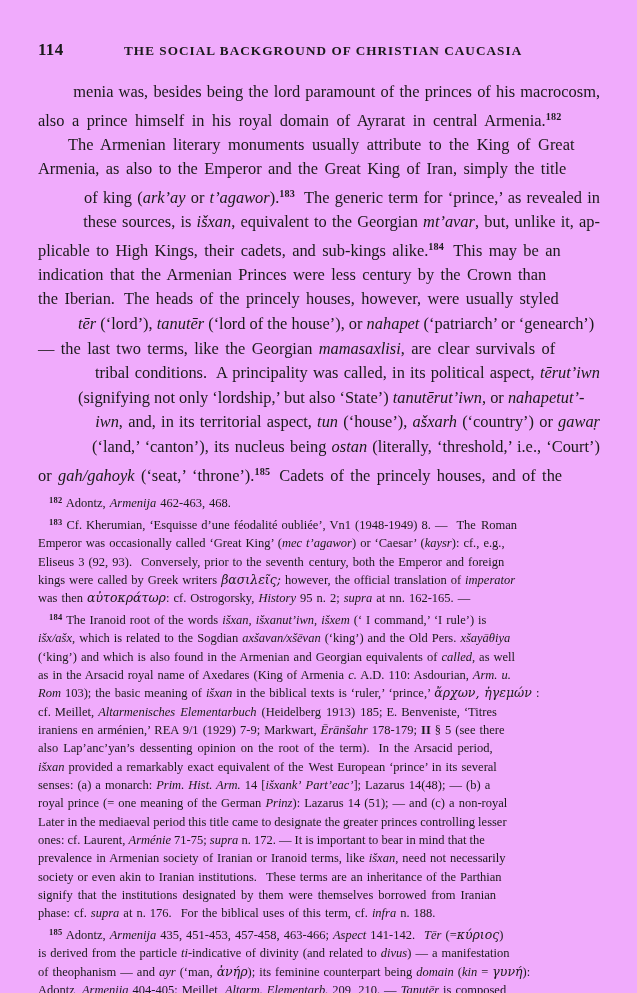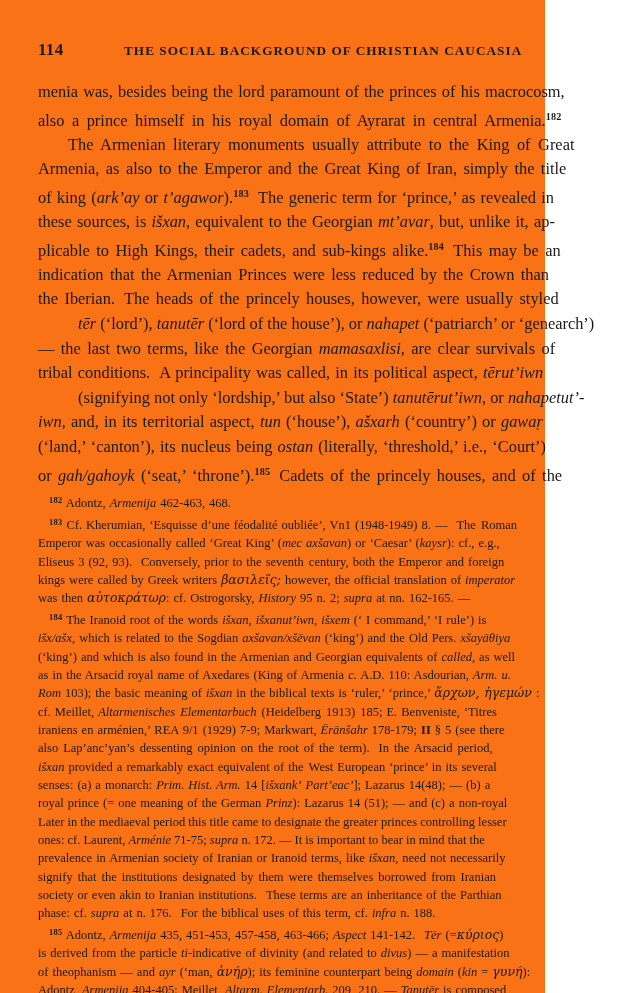--- a/index.html
+++ b/index.html
@@ -13,23 +13,23 @@
     height: 993px;
     position: relative;
     font-family: "Liberation Serif", "DejaVu Serif", serif;
     color: #1a1a1a;
     overflow: hidden;
     -webkit-font-smoothing: none;
   }
   .page {
     position: absolute;
     left: 0; top: 0;
-    width: 545px;
+    width: 637px;
     height: 993px;
-    background: #f97316;
+    background: #f0abfc;
   }
   
   .runhead {
     position: absolute;
     left: 38px;
     top: 40px;
     width: 565px;
     height: 22px;
     display: flex;
     align-items: baseline;
@@ -57,21 +57,21 @@
   }
   .bline {
     font-size: 16.4px;
     line-height: 24.6px;
     white-space: nowrap;
     letter-spacing: 0px;
     font-weight: 400;
   }
   
   .ws0 { word-spacing: 0px; margin-left: 40px; }
-  .ws1 { word-spacing: 1.1px; }
+  .ws1 { word-spacing: 1.1px; text-align: right; }
   .ws2 { word-spacing: 2.3px; }
   .ws3 { word-spacing: 3.4px; }
 
   i, em { font-style: italic; }
   sup {
     font-size: 0.62em;
     vertical-align: 0.55em;
     font-weight: 700;
     letter-spacing: 0.2px;
   }
@@ -122,21 +122,21 @@
     <div class="bline ws3">&nbsp;&nbsp;&nbsp;&nbsp;The Armenian literary monuments usually attribute to the King of Great</div>
 
     <div class="bline ws2">Armenia, as also to the Emperor and the Great King of Iran, simply the title</div>
 
     <div class="bline ws1">of king (<i>arkʼay</i> or <i>tʼagawor</i>).<sup>183</sup><span class="gap2"></span>The generic term for ‘prince,’ as revealed in</div>
 
     <div class="bline ws1">these sources, is <i>išxan</i>, equivalent to the Georgian <i>mtʼavar</i>, but, unlike it, ap-</div>
 
     <div class="bline ws2">plicable to High Kings, their cadets, and sub-kings alike.<sup>184</sup><span class="gap2"></span>This may be an</div>
 
-    <div class="bline ws2">indication that the Armenian Princes were less reduced by the Crown than</div>
+    <div class="bline ws2">indication that the Armenian Princes were less century by the Crown than</div>
 
     <div class="bline ws2">the Iberian.<span class="gap2"></span>The heads of the princely houses, however, were usually styled</div>
 
     <div class="bline ws0"><i>tēr</i> (‘lord’), <i>tanutēr</i> (‘lord of the house’), or <i>nahapet</i> (‘patriarch’ or ‘genearch’)</div>
 
     <div class="bline ws2">— the last two terms, like the Georgian <i>mamasaxlisi</i>, are clear survivals of</div>
 
     <div class="bline ws1">tribal conditions.<span class="gap2"></span>A principality was called, in its political aspect, <i>tērutʼiwn</i></div>
 
     <div class="bline ws0">(signifying not only ‘lordship,’ but also ‘State’) <i>tanutērutʼiwn</i>, or <i>nahapetutʼ-</i></div>
@@ -147,41 +147,41 @@
 
     <div class="bline ws2">or <i>gah/gahoyk</i> (‘seat,’ ‘throne’).<sup>185</sup><span class="gap2"></span>Cadets of the princely houses, and of the</div>
 
   </div>
 
   <div class="notes">
 
     <div class="nline first nws1"><sup>182</sup> Adontz, <i>Armenija</i> 462-463, 468.</div>
 
     <div class="nline first nws1"><sup>183</sup> Cf. Kherumian, ‘Esquisse d’une féodalité oubliée’, Vn1 (1948-1949) 8. —<span class="gap2"></span>The<span class="gap"></span>Roman</div>
-    <div class="nline nws1">Emperor was occasionally called ‘Great King’ (<i>mec axšavan</i>) or ‘Caesar’ (<i>kaysr</i>): cf., e.g.,</div>
+    <div class="nline nws1">Emperor was occasionally called ‘Great King’ (<i>mec tʼagawor</i>) or ‘Caesar’ (<i>kaysr</i>): cf., e.g.,</div>
     <div class="nline nws1">Eliseus 3 (92, 93).<span class="gap2"></span>Conversely, prior to the seventh<span class="gap"></span>century, both the Emperor and foreign</div>
     <div class="nline nws1">kings were called by Greek writers <i class="grk">βασιλεῖς;</i> however, the official translation of <i>imperator</i></div>
     <div class="nline nws1">was then <i class="grk">αὐτοκράτωρ</i>: cf. Ostrogorsky, <i>History</i> 95 n. 2; <i>supra</i> at nn. 162-165. —</div>
 
     <div class="nline first nws1"><sup>184</sup> The Iranoid root of the words <i>išxan, išxanutʼiwn, išxem</i> (‘ I command,’ ‘I rule’) is</div>
     <div class="nline nws1"><i>išx/ašx</i>, which is related to the Sogdian <i>axšavan/xšēvan</i> (‘king’) and the Old Pers. <i>xšayāθiya</i></div>
     <div class="nline nws1">(‘king’) and which is also found in the Armenian and Georgian equivalents of <i>called</i>, as well</div>
     <div class="nline nws1">as in the Arsacid royal name of Axedares (King of Armenia <i>c.</i> A.D. 110: Asdourian, <i>Arm. u.</i></div>
     <div class="nline nws1"><i>Rom</i> 103); the basic meaning of <i>išxan</i> in the biblical texts is ‘ruler,’ ‘prince,’ <i class="grk">ἄρχων, ἡγεμών</i> :</div>
     <div class="nline nws1">cf. Meillet, <i>Altarmenisches<span class="gap"></span>Elementarbuch</i><span class="gap"></span>(Heidelberg<span class="gap"></span>1913)<span class="gap"></span>185; E. Benveniste, ‘Titres</div>
     <div class="nline nws1">iraniens en arménien,’ REA 9/1 (1929) 7-9; Markwart, <i>Ērānšahr</i> 178-179; <b>II</b> § 5 (see there</div>
     <div class="nline nws2">also Lapʼancʼyan’s dessenting opinion on the root of the term).<span class="gap2"></span>In the Arsacid period,</div>
     <div class="nline nws1"><i>išxan</i> provided a remarkably exact equivalent of the<span class="gap"></span>West European ‘prince’ in its several</div>
     <div class="nline nws1">senses: (a) a monarch: <i>Prim. Hist. Arm.</i> 14 [<i>išxankʼ Partʼeacʼ</i>]; Lazarus 14(48); — (b) a</div>
     <div class="nline nws1">royal prince (= one meaning of the German <i>Prinz</i>): Lazarus 14 (51); — and (c) a non-royal</div>
     <div class="nline nws0">Later in the mediaeval period this title came to designate the greater princes controlling lesser</div>
     <div class="nline nws0">ones: cf. Laurent, <i>Arménie</i> 71-75; <i>supra</i> n. 172. — It is important to bear in mind that the</div>
     <div class="nline nws1">prevalence in Armenian society of Iranian or Iranoid terms, like <i>išxan</i>, need not necessarily</div>
+    <div class="nline nws1">society or even akin to Iranian institutions.<span class="gap2"></span>These terms are an inheritance of the Parthian</div>
     <div class="nline nws2">signify that the institutions designated by them<span class="gap"></span>were themselves borrowed from Iranian</div>
-    <div class="nline nws1">society or even akin to Iranian institutions.<span class="gap2"></span>These terms are an inheritance of the Parthian</div>
     <div class="nline nws1">phase: cf. <i>supra</i> at n. 176.<span class="gap2"></span>For the biblical uses of this term, cf. <i>infra</i> n. 188.</div>
 
     <div class="nline first nws1"><sup>185</sup> Adontz, <i>Armenija</i> 435, 451-453, 457-458, 463-466; <i>Aspect</i> 141-142.<span class="gap2"></span><i>Tēr</i> (=<i class="grk">κύριος</i>)</div>
     <div class="nline nws1">is derived from the particle <i>ti</i>-indicative of divinity (and related to <i>divus</i>) — a manifestation</div>
     <div class="nline nws1">of theophanism — and <i>ayr</i> (‘man, <i class="grk">ἀνήρ</i>); its feminine counterpart being <i>domain</i> (<i>kin</i> = <i class="grk">γυνή</i>):</div>
     <div class="nline nws1">Adontz, <i>Armenija</i> 404-405; Meillet, <i>Altarm. Elementarb.</i> 209, 210. — <i>Tanutēr</i> is composed</div>
 
   </div>
 
 </div>

